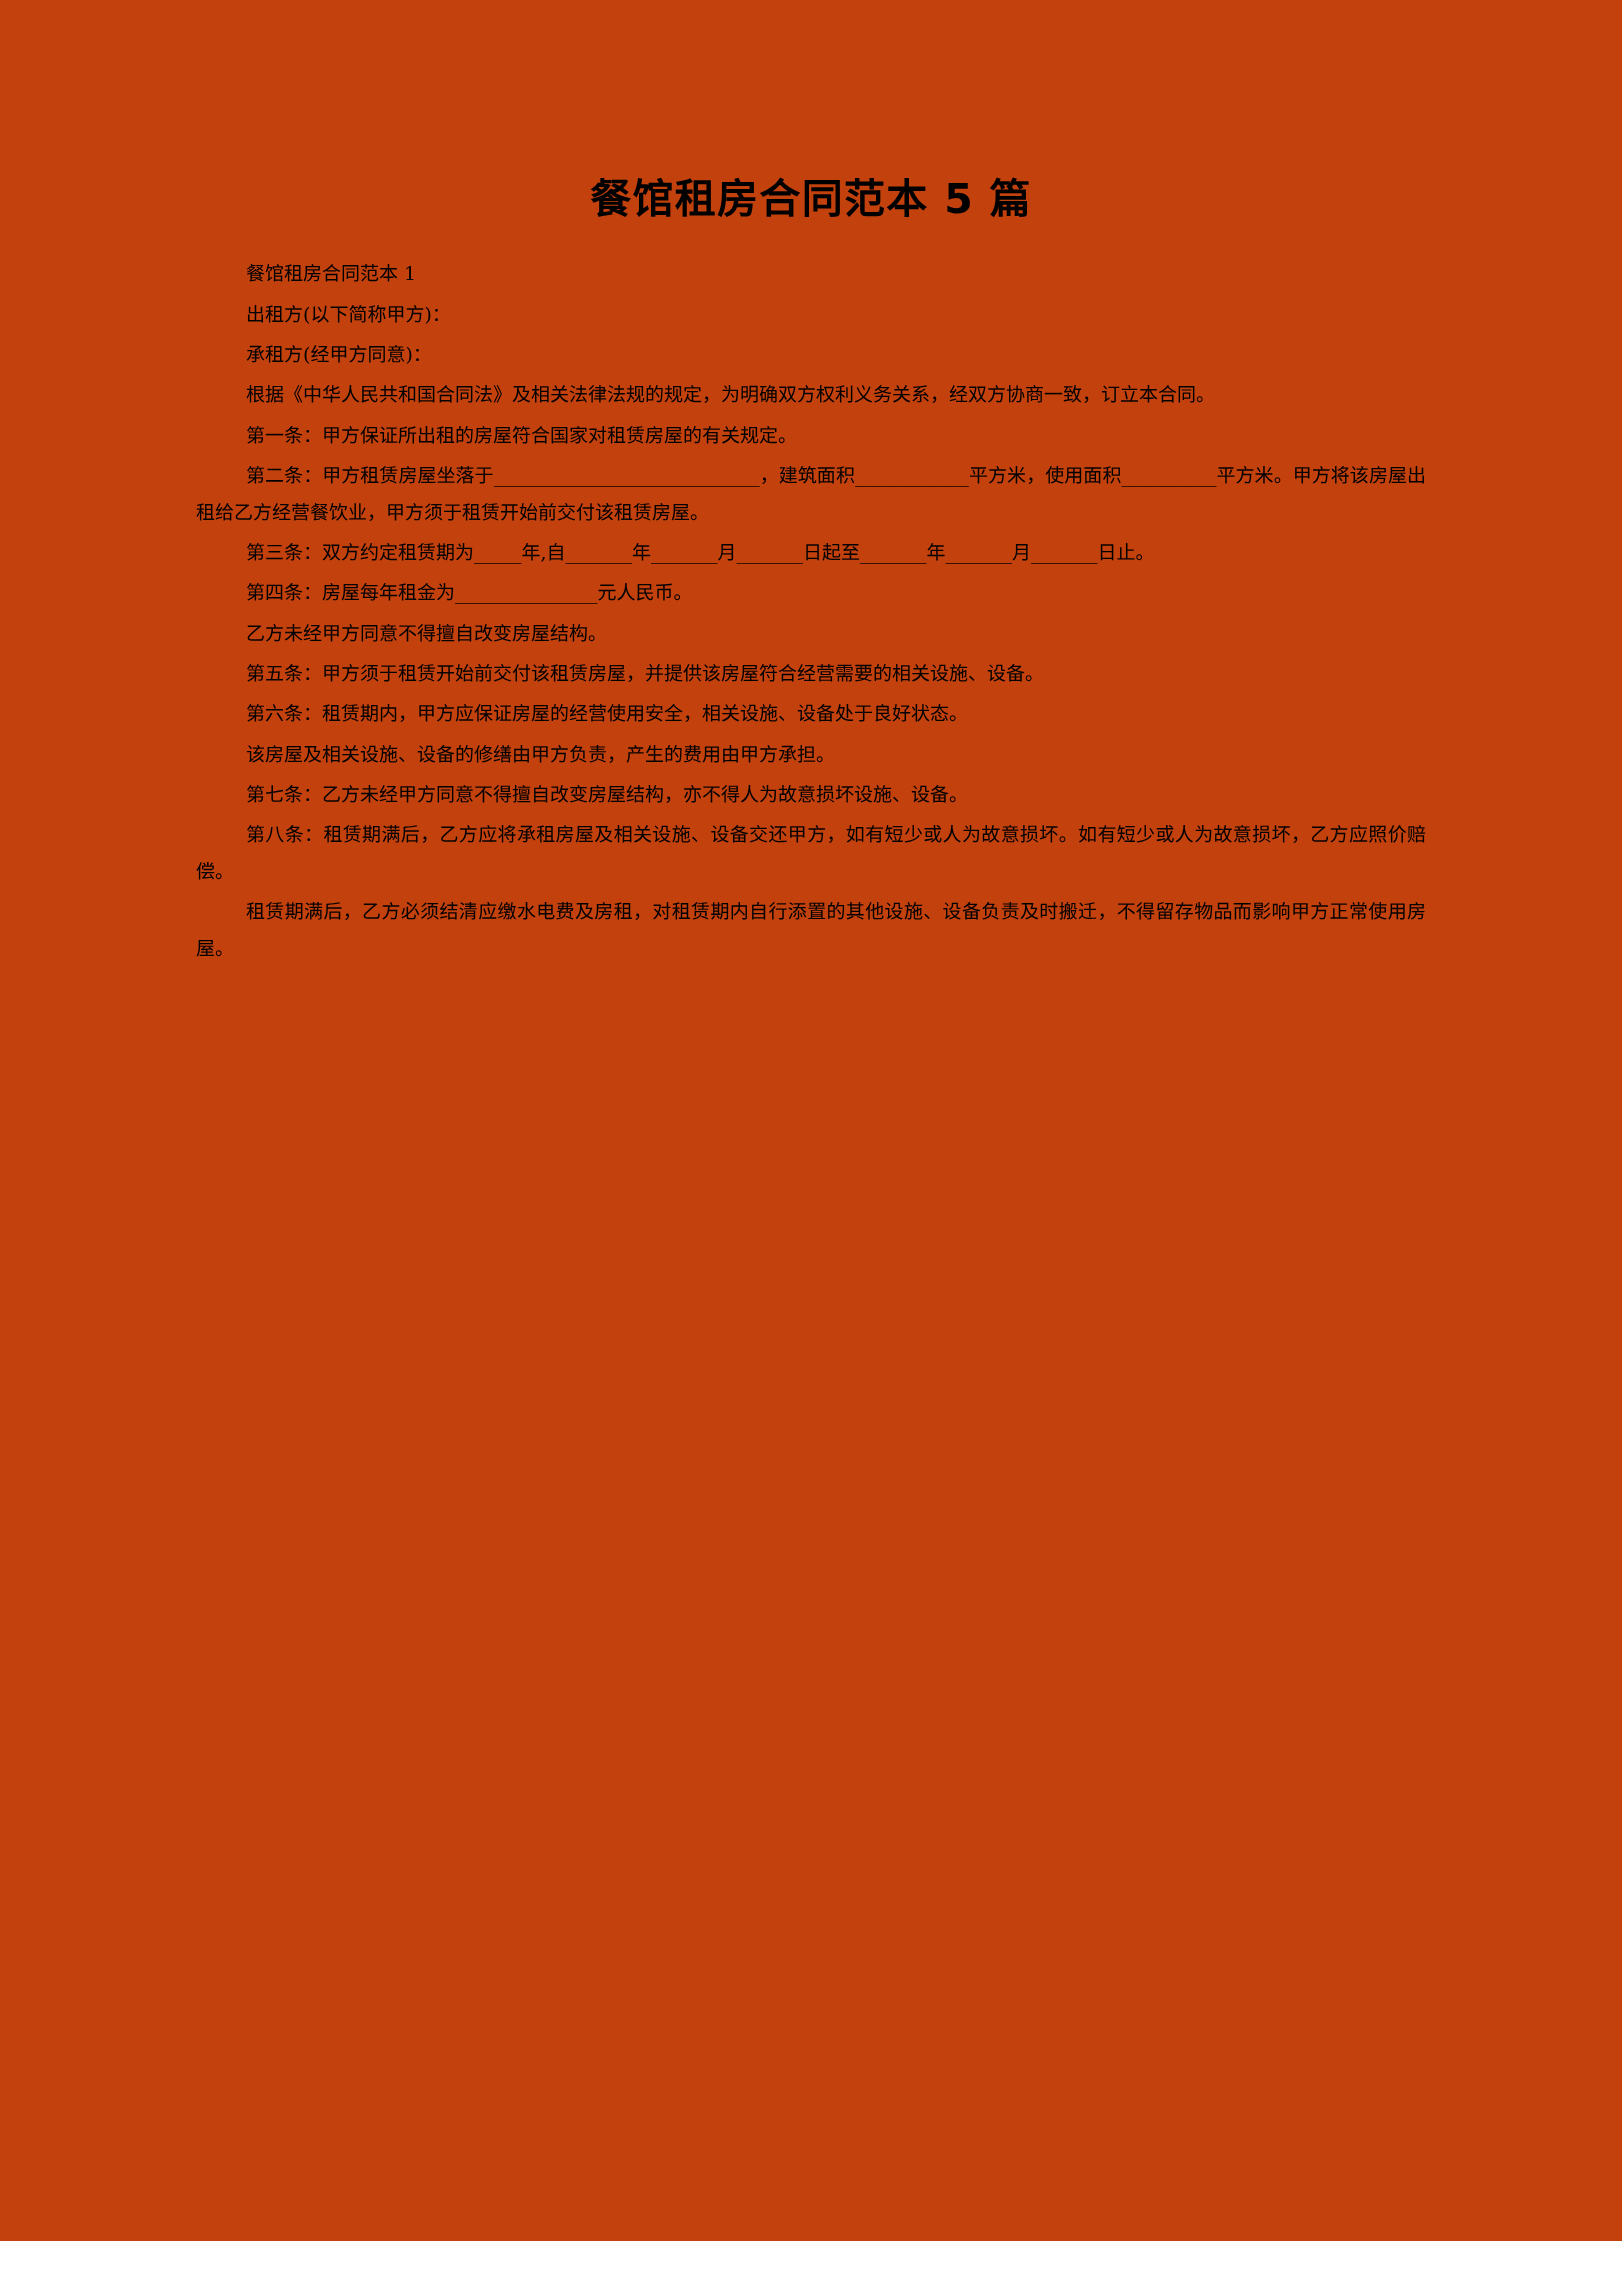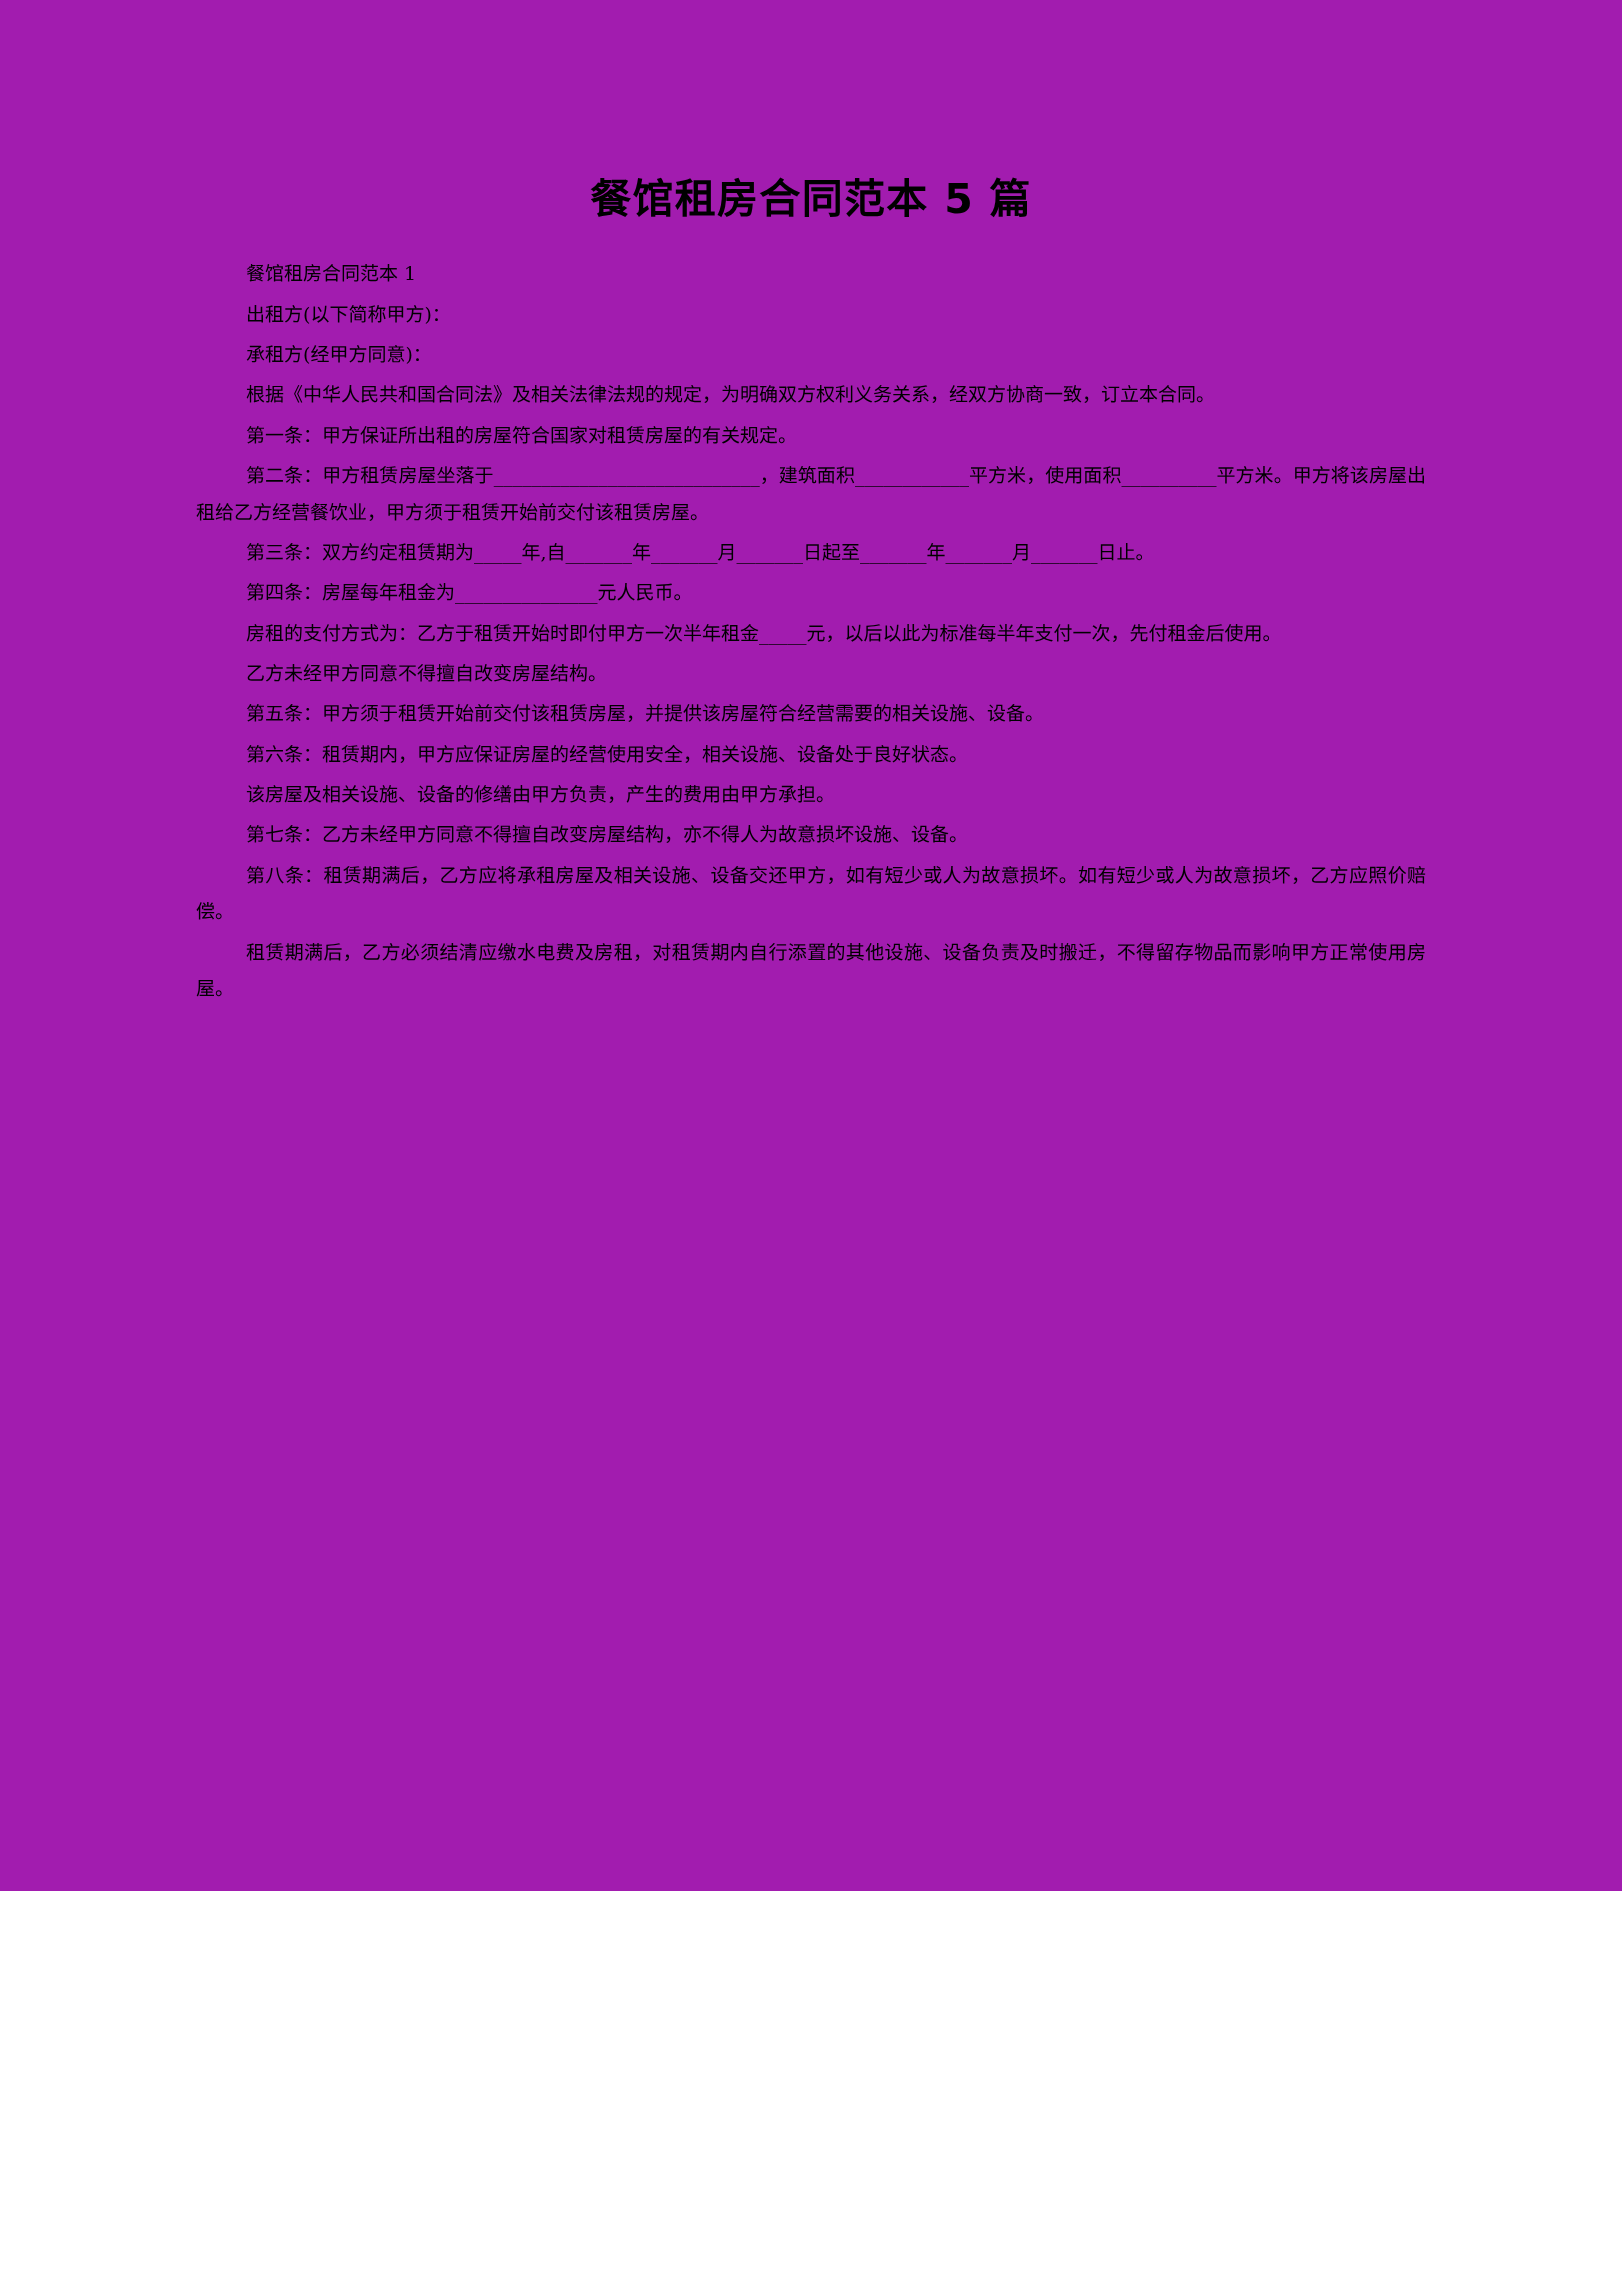--- a/index.html
+++ b/index.html
@@ -10,23 +10,23 @@
   body {
     width: 1623px;
     height: 2295px;
     font-family: "DejaVu Serif", "Liberation Serif", serif;
     color: #000000;
     -webkit-font-smoothing: antialiased;
   }
   .page {
     position: relative;
     width: 1623px;
-    height: 1891px;
+    height: 2241px;
     box-sizing: border-box;
-    background: #a21caf;
+    background: #c2410c;
     overflow: hidden;
   }
   .content {
     position: absolute;
     left: 196px;
     top: 173px;
     width: 1230px;
   }
   .doc-title {
     font-size: 41px;
@@ -55,21 +55,20 @@
     <h1 class="doc-title">餐馆租房合同范本 5 篇</h1>
 
     <p class="para">餐馆租房合同范本 1</p>
     <p class="para">出租方(以下简称甲方)：</p>
     <p class="para">承租方(经甲方同意)：</p>
     <p class="para">根据《中华人民共和国合同法》及相关法律法规的规定，为明确双方权利义务关系，经双方协商一致，订立本合同。</p>
     <p class="para">第一条：甲方保证所出租的房屋符合国家对租赁房屋的有关规定。</p>
     <p class="para">第二条：甲方租赁房屋坐落于____________________________，建筑面积____________平方米，使用面积__________平方米。甲方将该房屋出租给乙方经营餐饮业，甲方须于租赁开始前交付该租赁房屋。</p>
     <p class="para">第三条：双方约定租赁期为_____年,自_______年_______月_______日起至_______年_______月_______日止。</p>
     <p class="para">第四条：房屋每年租金为_______________元人民币。</p>
-    <p class="para">房租的支付方式为：乙方于租赁开始时即付甲方一次半年租金_____元，以后以此为标准每半年支付一次，先付租金后使用。</p>
     <p class="para">乙方未经甲方同意不得擅自改变房屋结构。</p>
     <p class="para">第五条：甲方须于租赁开始前交付该租赁房屋，并提供该房屋符合经营需要的相关设施、设备。</p>
     <p class="para">第六条：租赁期内，甲方应保证房屋的经营使用安全，相关设施、设备处于良好状态。</p>
     <p class="para">该房屋及相关设施、设备的修缮由甲方负责，产生的费用由甲方承担。</p>
     <p class="para">第七条：乙方未经甲方同意不得擅自改变房屋结构，亦不得人为故意损坏设施、设备。</p>
     <p class="para">第八条：租赁期满后，乙方应将承租房屋及相关设施、设备交还甲方，如有短少或人为故意损坏。如有短少或人为故意损坏，乙方应照价赔偿。</p>
     <p class="para">租赁期满后，乙方必须结清应缴水电费及房租，对租赁期内自行添置的其他设施、设备负责及时搬迁，不得留存物品而影响甲方正常使用房屋。</p>
 
   </div>
 </div>

